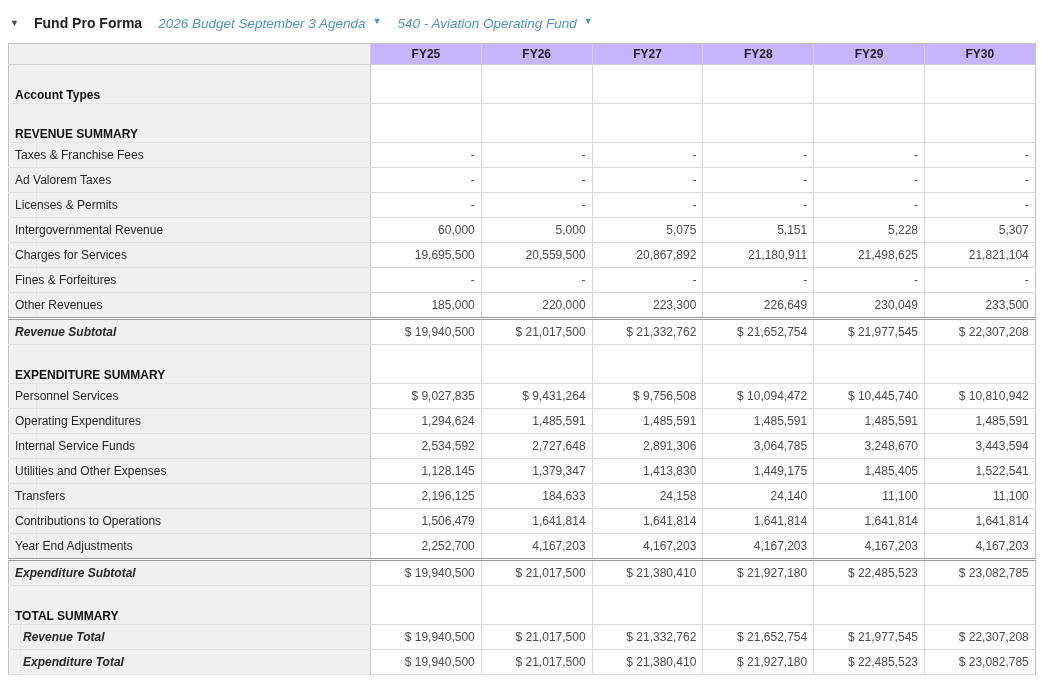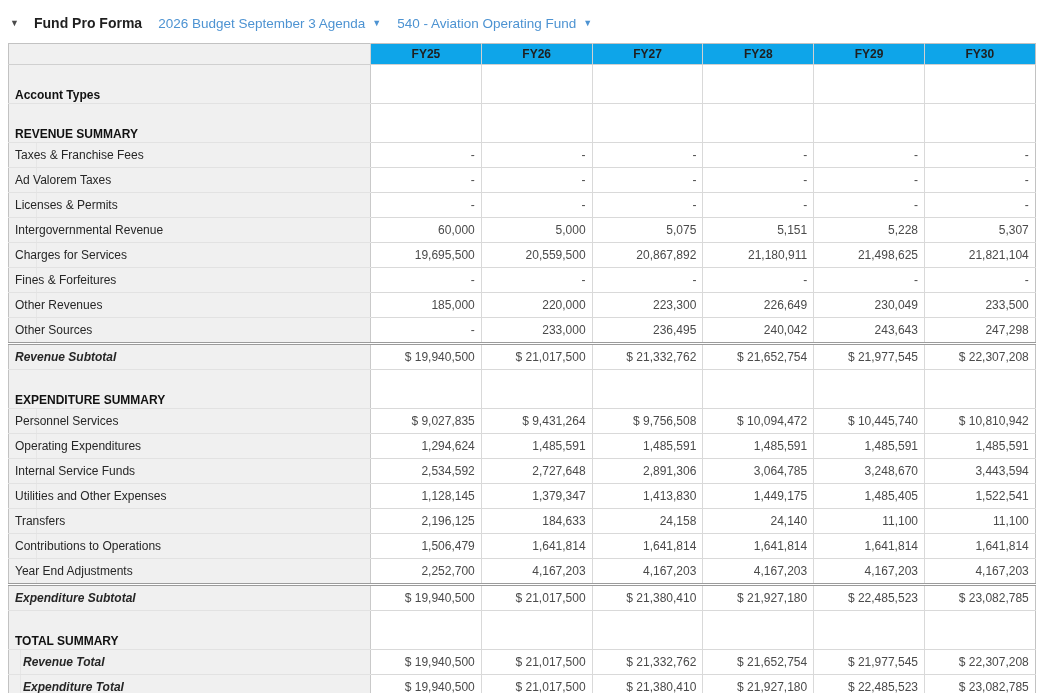--- a/index.html
+++ b/index.html
@@ -15,39 +15,39 @@
   }
   .collapse-caret{
     font-size:9px;color:#4a4a4a;width:24px;cursor:pointer;
     display:inline-block;
   }
   .page-title{
     font-size:14px;font-weight:bold;color:#1f1f1f;margin-right:16px;
   }
   .dropdown{
     font-size:13.5px;color:#4d93d2;margin-right:16px;cursor:pointer;
-    display:inline-flex;align-items:center;white-space:nowrap;
+    display:inline-flex;white-space:nowrap;font-style:italic;
   }
   .dropdown .caret{font-size:9px;margin-left:7px;color:#4d93d2;}
   
   .table-wrap{margin:8px 7px 0 8px;}
   table{
     border-collapse:collapse;table-layout:fixed;width:1027px;
     font-size:12px;
   }
   col.c-label{width:362px;}
   col.c-data{width:110.8px;}
   th,td{
     padding:0 6px;height:24px;vertical-align:middle;
     overflow:hidden;white-space:nowrap;
   }
   table{border:1px solid #c2c2c2;}
   
   thead th{
-    height:20px;background:#0ea5e9;font-weight:bold;color:#1f1f1f;
+    height:20px;background:#c4b5fd;font-weight:bold;color:#1f1f1f;
     text-align:center;border:1px solid #d0d0d0;border-top:none;
   }
   thead th.lbl{background:#f0f0f0;border-left:none;}
   thead th:last-child{border-right:none;}
   
   td.lbl{
     background:#f0f0f0;color:#262626;text-align:left;
     border-bottom:1px solid #e2e2e2;border-right:1px solid #c9c9c9;
   }
   
@@ -184,29 +184,20 @@
         </tr>
         <tr class="detail">
           <td class="lbl">Other Revenues</td>
           <td class="num">185,000</td>
           <td class="num">220,000</td>
           <td class="num">223,300</td>
           <td class="num">226,649</td>
           <td class="num">230,049</td>
           <td class="num">233,500</td>
         </tr>
-        <tr class="detail">
-          <td class="lbl">Other Sources</td>
-          <td class="num">-</td>
-          <td class="num">233,000</td>
-          <td class="num">236,495</td>
-          <td class="num">240,042</td>
-          <td class="num">243,643</td>
-          <td class="num">247,298</td>
-        </tr>
         <tr class="subtotal">
           <td class="lbl">Revenue Subtotal</td>
           <td class="num">$ 19,940,500</td>
           <td class="num">$ 21,017,500</td>
           <td class="num">$ 21,332,762</td>
           <td class="num">$ 21,652,754</td>
           <td class="num">$ 21,977,545</td>
           <td class="num">$ 22,307,208</td>
         </tr>
         <tr class="section">

